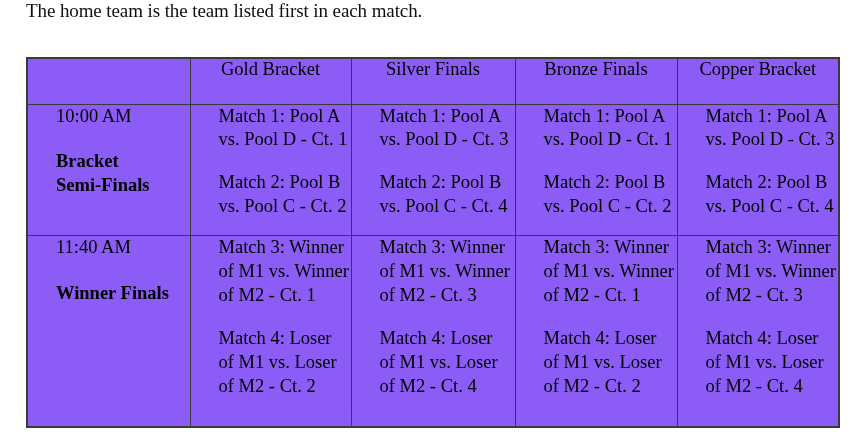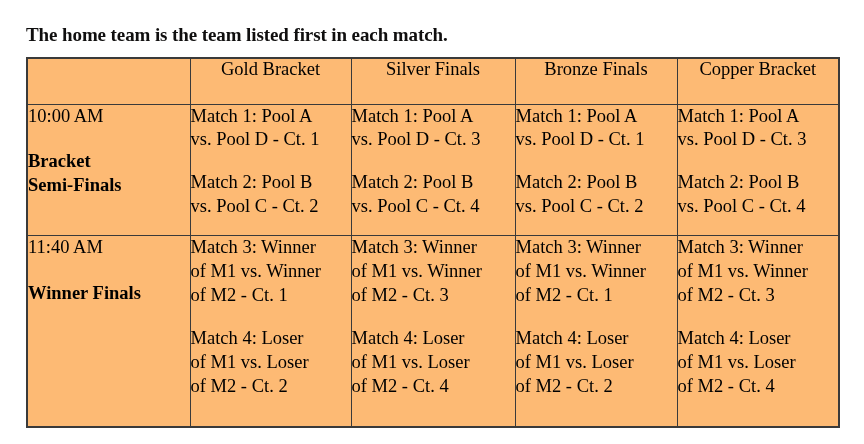--- a/index.html
+++ b/index.html
@@ -18,23 +18,23 @@
   .page {
     position: relative;
     width: 864px;
     height: 444px;
     box-sizing: border-box;
   }
 
   .caption {
     position: absolute;
     left: 26px;
-    top: 24px;
+    top: 0;
     font-size: 19px;
-    font-weight: bold;
+    font-weight: normal;
     letter-spacing: -0.1px;
     white-space: nowrap;
     color: #100f0f;
   }
 
   .table-wrap {
     position: absolute;
     left: 26px;
     top: 57px;
     width: 812px;
@@ -47,21 +47,21 @@
     width: 812px;
     height: 371px;
     border: 2px solid #3a3a3a;
   }
 
   table.schedule td,
   table.schedule th {
     border: 1.5px solid #3a3a3a;
     padding: 0;
     vertical-align: top;
-    background: #fdba74;
+    background: #8b5cf6;
   }
 
   
   col.c0 { width: 163px; }
   col.c1 { width: 161px; }
   col.c2 { width: 164px; }
   col.c3 { width: 162px; }
   col.c4 { width: 162px; }
 
   thead tr { height: 46px; }
@@ -83,20 +83,21 @@
   tbody tr.row-finals { height: 190px; }
 
   td.cell {
     padding: 12px 0 6px 12px;
     font-size: 18.5px;
     line-height: 1.29;
   }
 
   td.cell .line {
     white-space: nowrap;
+    padding-left: 28px;
   }
 
   td.cell .blockgap {
     height: 19px;
   }
 
   .time-label {
     margin-bottom: 22px;
   }
   .stage-label .line {

